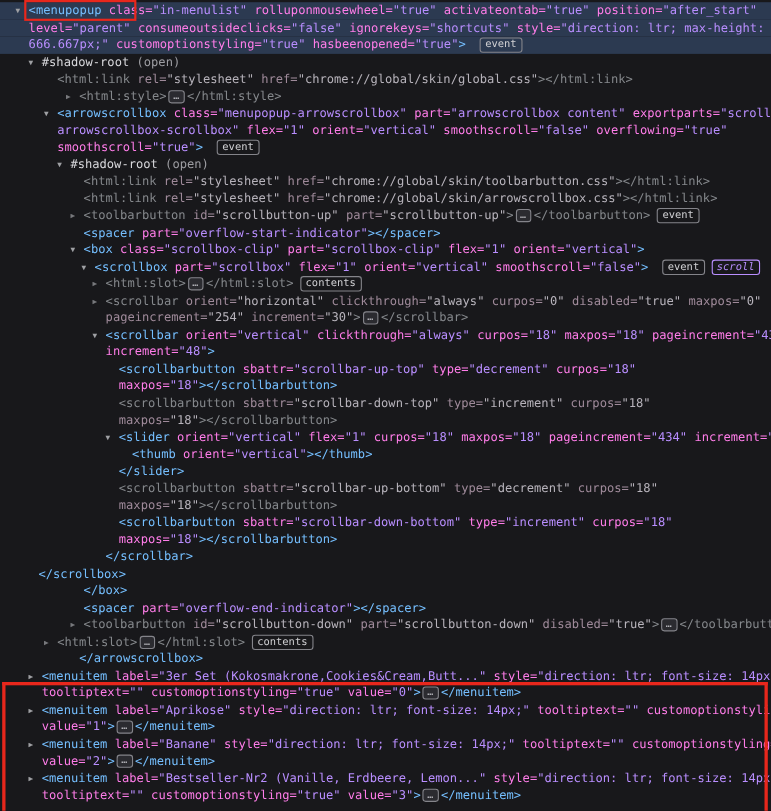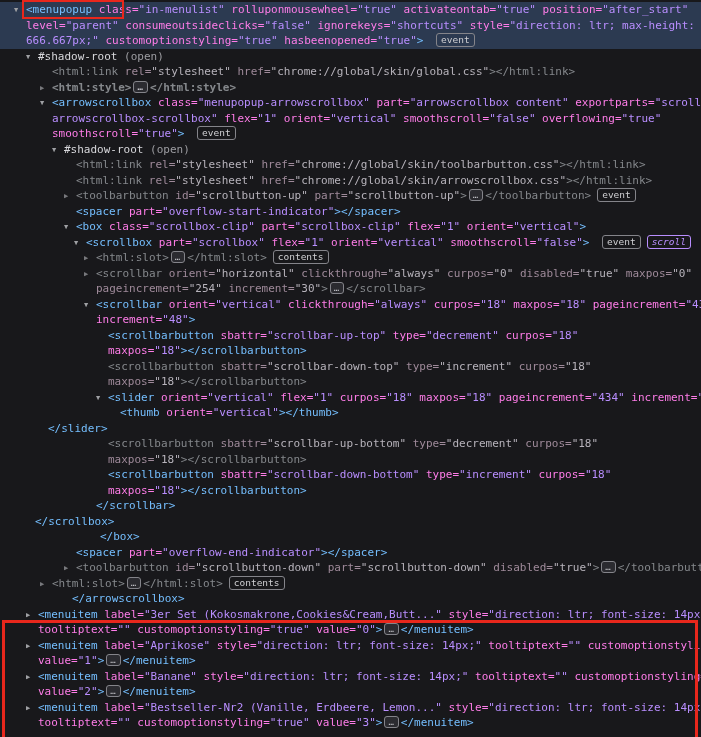--- a/index.html
+++ b/index.html
@@ -41,21 +41,21 @@
 </head>
 <body>
 
 <div id="markup-view">
   <div id="lines-root">
       <div class="line sel" style="padding-left: 26px;"><span class="arrow">▼</span><span class="seg-g">&lt;menupopup</span><span class="seg-a"> class=</span><span class="seg-v">"in-menulist"</span><span class="seg-a"> rolluponmousewheel=</span><span class="seg-v">"true"</span><span class="seg-a"> activateontab=</span><span class="seg-v">"true"</span><span class="seg-a"> position=</span><span class="seg-v">"after_start"</span></div>
       <div class="line sel" style="padding-left: 26px;"><span class="seg-a">level=</span><span class="seg-v">"parent"</span><span class="seg-a"> consumeoutsideclicks=</span><span class="seg-v">"false"</span><span class="seg-a"> ignorekeys=</span><span class="seg-v">"shortcuts"</span><span class="seg-a"> style=</span><span class="seg-v">"direction: ltr; max-height:</span></div>
       <div class="line sel" style="padding-left: 26px;"><span class="seg-v">666.667px;"</span><span class="seg-a"> customoptionstyling=</span><span class="seg-v">"true"</span><span class="seg-a"> hasbeenopened=</span><span class="seg-v">"true"</span><span class="seg-g">&gt; </span><span class="badge">event</span></div>
       <div class="line" style="padding-left: 38px;"><span class="arrow">▼</span><span class="seg-t">#shadow-root</span><span class="seg-c"> (open)</span></div>
       <div class="line dim" style="padding-left: 52px;"><span class="seg-g">&lt;html:link</span><span class="seg-a"> rel=</span><span class="seg-v">"stylesheet"</span><span class="seg-a"> href=</span><span class="seg-v">"chrome://global/skin/global.css"</span><span class="seg-g">&gt;&lt;/html:link&gt;</span></div>
-      <div class="line dim" style="padding-left: 52px; font-weight: bold;"><span class="arrow">▶</span><span class="seg-g">&lt;html:style&gt;</span><span class="badge dots">…</span><span class="seg-g">&lt;/html:style&gt;</span></div>
+      <div class="line dim" style="padding-left: 72px;"><span class="arrow">▶</span><span class="seg-g">&lt;html:style&gt;</span><span class="badge dots">…</span><span class="seg-g">&lt;/html:style&gt;</span></div>
       <div class="line" style="padding-left: 52px;"><span class="arrow">▼</span><span class="seg-g">&lt;arrowscrollbox</span><span class="seg-a"> class=</span><span class="seg-v">"menupopup-arrowscrollbox"</span><span class="seg-a"> part=</span><span class="seg-v">"arrowscrollbox content"</span><span class="seg-a"> exportparts=</span><span class="seg-v">"scrollbox:</span></div>
       <div class="line" style="padding-left: 52px;"><span class="seg-v">arrowscrollbox-scrollbox"</span><span class="seg-a"> flex=</span><span class="seg-v">"1"</span><span class="seg-a"> orient=</span><span class="seg-v">"vertical"</span><span class="seg-a"> smoothscroll=</span><span class="seg-v">"false"</span><span class="seg-a"> overflowing=</span><span class="seg-v">"true"</span></div>
       <div class="line" style="padding-left: 52px;"><span class="seg-a">smoothscroll=</span><span class="seg-v">"true"</span><span class="seg-g">&gt; </span><span class="badge">event</span></div>
       <div class="line" style="padding-left: 64px;"><span class="arrow">▼</span><span class="seg-t">#shadow-root</span><span class="seg-c"> (open)</span></div>
       <div class="line dim" style="padding-left: 76px;"><span class="seg-g">&lt;html:link</span><span class="seg-a"> rel=</span><span class="seg-v">"stylesheet"</span><span class="seg-a"> href=</span><span class="seg-v">"chrome://global/skin/toolbarbutton.css"</span><span class="seg-g">&gt;&lt;/html:link&gt;</span></div>
       <div class="line dim" style="padding-left: 76px;"><span class="seg-g">&lt;html:link</span><span class="seg-a"> rel=</span><span class="seg-v">"stylesheet"</span><span class="seg-a"> href=</span><span class="seg-v">"chrome://global/skin/arrowscrollbox.css"</span><span class="seg-g">&gt;&lt;/html:link&gt;</span></div>
       <div class="line dim" style="padding-left: 76px;"><span class="arrow">▶</span><span class="seg-g">&lt;toolbarbutton</span><span class="seg-a"> id=</span><span class="seg-v">"scrollbutton-up"</span><span class="seg-a"> part=</span><span class="seg-v">"scrollbutton-up"</span><span class="seg-g">&gt;</span><span class="badge dots">…</span><span class="seg-g">&lt;/toolbarbutton&gt;</span><span class="badge">event</span></div>
       <div class="line" style="padding-left: 76px;"><span class="seg-g">&lt;spacer</span><span class="seg-a"> part=</span><span class="seg-v">"overflow-start-indicator"</span><span class="seg-g">&gt;&lt;/spacer&gt;</span></div>
       <div class="line" style="padding-left: 76px;"><span class="arrow">▼</span><span class="seg-g">&lt;box</span><span class="seg-a"> class=</span><span class="seg-v">"scrollbox-clip"</span><span class="seg-a"> part=</span><span class="seg-v">"scrollbox-clip"</span><span class="seg-a"> flex=</span><span class="seg-v">"1"</span><span class="seg-a"> orient=</span><span class="seg-v">"vertical"</span><span class="seg-g">&gt;</span></div>
       <div class="line" style="padding-left: 86px;"><span class="arrow">▼</span><span class="seg-g">&lt;scrollbox</span><span class="seg-a"> part=</span><span class="seg-v">"scrollbox"</span><span class="seg-a"> flex=</span><span class="seg-v">"1"</span><span class="seg-a"> orient=</span><span class="seg-v">"vertical"</span><span class="seg-a"> smoothscroll=</span><span class="seg-v">"false"</span><span class="seg-g">&gt; </span><span class="badge">event</span><span class="badge scroll">scroll</span></div>
@@ -63,28 +63,28 @@
       <div class="line dim" style="padding-left: 96px;"><span class="arrow">▶</span><span class="seg-g">&lt;scrollbar</span><span class="seg-a"> orient=</span><span class="seg-v">"horizontal"</span><span class="seg-a"> clickthrough=</span><span class="seg-v">"always"</span><span class="seg-a"> curpos=</span><span class="seg-v">"0"</span><span class="seg-a"> disabled=</span><span class="seg-v">"true"</span><span class="seg-a"> maxpos=</span><span class="seg-v">"0"</span></div>
       <div class="line dim" style="padding-left: 96px;"><span class="seg-a">pageincrement=</span><span class="seg-v">"254"</span><span class="seg-a"> increment=</span><span class="seg-v">"30"</span><span class="seg-g">&gt;</span><span class="badge dots">…</span><span class="seg-g">&lt;/scrollbar&gt;</span></div>
       <div class="line" style="padding-left: 96px;"><span class="arrow">▼</span><span class="seg-g">&lt;scrollbar</span><span class="seg-a"> orient=</span><span class="seg-v">"vertical"</span><span class="seg-a"> clickthrough=</span><span class="seg-v">"always"</span><span class="seg-a"> curpos=</span><span class="seg-v">"18"</span><span class="seg-a"> maxpos=</span><span class="seg-v">"18"</span><span class="seg-a"> pageincrement=</span><span class="seg-v">"434"</span></div>
       <div class="line" style="padding-left: 96px;"><span class="seg-a">increment=</span><span class="seg-v">"48"</span><span class="seg-g">&gt;</span></div>
       <div class="line" style="padding-left: 108px;"><span class="seg-g">&lt;scrollbarbutton</span><span class="seg-a"> sbattr=</span><span class="seg-v">"scrollbar-up-top"</span><span class="seg-a"> type=</span><span class="seg-v">"decrement"</span><span class="seg-a"> curpos=</span><span class="seg-v">"18"</span></div>
       <div class="line" style="padding-left: 108px;"><span class="seg-a">maxpos=</span><span class="seg-v">"18"</span><span class="seg-g">&gt;&lt;/scrollbarbutton&gt;</span></div>
       <div class="line dim" style="padding-left: 108px;"><span class="seg-g">&lt;scrollbarbutton</span><span class="seg-a"> sbattr=</span><span class="seg-v">"scrollbar-down-top"</span><span class="seg-a"> type=</span><span class="seg-v">"increment"</span><span class="seg-a"> curpos=</span><span class="seg-v">"18"</span></div>
       <div class="line dim" style="padding-left: 108px;"><span class="seg-a">maxpos=</span><span class="seg-v">"18"</span><span class="seg-g">&gt;&lt;/scrollbarbutton&gt;</span></div>
       <div class="line" style="padding-left: 108px;"><span class="arrow">▼</span><span class="seg-g">&lt;slider</span><span class="seg-a"> orient=</span><span class="seg-v">"vertical"</span><span class="seg-a"> flex=</span><span class="seg-v">"1"</span><span class="seg-a"> curpos=</span><span class="seg-v">"18"</span><span class="seg-a"> maxpos=</span><span class="seg-v">"18"</span><span class="seg-a"> pageincrement=</span><span class="seg-v">"434"</span><span class="seg-a"> increment=</span><span class="seg-v">"48"</span></div>
       <div class="line" style="padding-left: 120px;"><span class="seg-g">&lt;thumb</span><span class="seg-a"> orient=</span><span class="seg-v">"vertical"</span><span class="seg-g">&gt;&lt;/thumb&gt;</span></div>
-      <div class="line" style="padding-left: 48px;"><span class="seg-g">&lt;/slider&gt;</span></div>
+      <div class="line" style="padding-left: 108px;"><span class="seg-g">&lt;/slider&gt;</span></div>
       <div class="line dim" style="padding-left: 108px;"><span class="seg-g">&lt;scrollbarbutton</span><span class="seg-a"> sbattr=</span><span class="seg-v">"scrollbar-up-bottom"</span><span class="seg-a"> type=</span><span class="seg-v">"decrement"</span><span class="seg-a"> curpos=</span><span class="seg-v">"18"</span></div>
       <div class="line dim" style="padding-left: 108px;"><span class="seg-a">maxpos=</span><span class="seg-v">"18"</span><span class="seg-g">&gt;&lt;/scrollbarbutton&gt;</span></div>
       <div class="line" style="padding-left: 108px;"><span class="seg-g">&lt;scrollbarbutton</span><span class="seg-a"> sbattr=</span><span class="seg-v">"scrollbar-down-bottom"</span><span class="seg-a"> type=</span><span class="seg-v">"increment"</span><span class="seg-a"> curpos=</span><span class="seg-v">"18"</span></div>
       <div class="line" style="padding-left: 108px;"><span class="seg-a">maxpos=</span><span class="seg-v">"18"</span><span class="seg-g">&gt;&lt;/scrollbarbutton&gt;</span></div>
       <div class="line" style="padding-left: 96px;"><span class="seg-g">&lt;/scrollbar&gt;</span></div>
       <div class="line" style="padding-left: 35px;"><span class="seg-g">&lt;/scrollbox&gt;</span></div>
-      <div class="line" style="padding-left: 100px;"><span class="seg-g">&lt;/box&gt;</span></div>
+      <div class="line" style="padding-left: 76px;"><span class="seg-g">&lt;/box&gt;</span></div>
       <div class="line" style="padding-left: 76px;"><span class="seg-g">&lt;spacer</span><span class="seg-a"> part=</span><span class="seg-v">"overflow-end-indicator"</span><span class="seg-g">&gt;&lt;/spacer&gt;</span></div>
       <div class="line dim" style="padding-left: 76px;"><span class="arrow">▶</span><span class="seg-g">&lt;toolbarbutton</span><span class="seg-a"> id=</span><span class="seg-v">"scrollbutton-down"</span><span class="seg-a"> part=</span><span class="seg-v">"scrollbutton-down"</span><span class="seg-a"> disabled=</span><span class="seg-v">"true"</span><span class="seg-g">&gt;</span><span class="badge dots">…</span><span class="seg-g">&lt;/toolbarbutton&gt;</span></div>
       <div class="line dim" style="padding-left: 52px;"><span class="arrow">▶</span><span class="seg-g">&lt;html:slot&gt;</span><span class="badge dots">…</span><span class="seg-g">&lt;/html:slot&gt;</span><span class="badge">contents</span></div>
       <div class="line" style="padding-left: 72px;"><span class="seg-g">&lt;/arrowscrollbox&gt;</span></div>
       <div class="line" style="padding-left: 38px;"><span class="arrow">▶</span><span class="seg-g">&lt;menuitem</span><span class="seg-a"> label=</span><span class="seg-v">"3er Set (Kokosmakrone,Cookies&amp;Cream,Butt..."</span><span class="seg-a"> style=</span><span class="seg-v">"direction: ltr; font-size: 14px;"</span></div>
       <div class="line" style="padding-left: 38px;"><span class="seg-a">tooltiptext=</span><span class="seg-v">""</span><span class="seg-a"> customoptionstyling=</span><span class="seg-v">"true"</span><span class="seg-a"> value=</span><span class="seg-v">"0"</span><span class="seg-g">&gt;</span><span class="badge dots">…</span><span class="seg-g">&lt;/menuitem&gt;</span></div>
       <div class="line" style="padding-left: 38px;"><span class="arrow">▶</span><span class="seg-g">&lt;menuitem</span><span class="seg-a"> label=</span><span class="seg-v">"Aprikose"</span><span class="seg-a"> style=</span><span class="seg-v">"direction: ltr; font-size: 14px;"</span><span class="seg-a"> tooltiptext=</span><span class="seg-v">""</span><span class="seg-a"> customoptionstyling=</span></div>
       <div class="line" style="padding-left: 38px;"><span class="seg-a">value=</span><span class="seg-v">"1"</span><span class="seg-g">&gt;</span><span class="badge dots">…</span><span class="seg-g">&lt;/menuitem&gt;</span></div>
       <div class="line" style="padding-left: 38px;"><span class="arrow">▶</span><span class="seg-g">&lt;menuitem</span><span class="seg-a"> label=</span><span class="seg-v">"Banane"</span><span class="seg-a"> style=</span><span class="seg-v">"direction: ltr; font-size: 14px;"</span><span class="seg-a"> tooltiptext=</span><span class="seg-v">""</span><span class="seg-a"> customoptionstyling=</span></div>
       <div class="line" style="padding-left: 38px;"><span class="seg-a">value=</span><span class="seg-v">"2"</span><span class="seg-g">&gt;</span><span class="badge dots">…</span><span class="seg-g">&lt;/menuitem&gt;</span></div>

